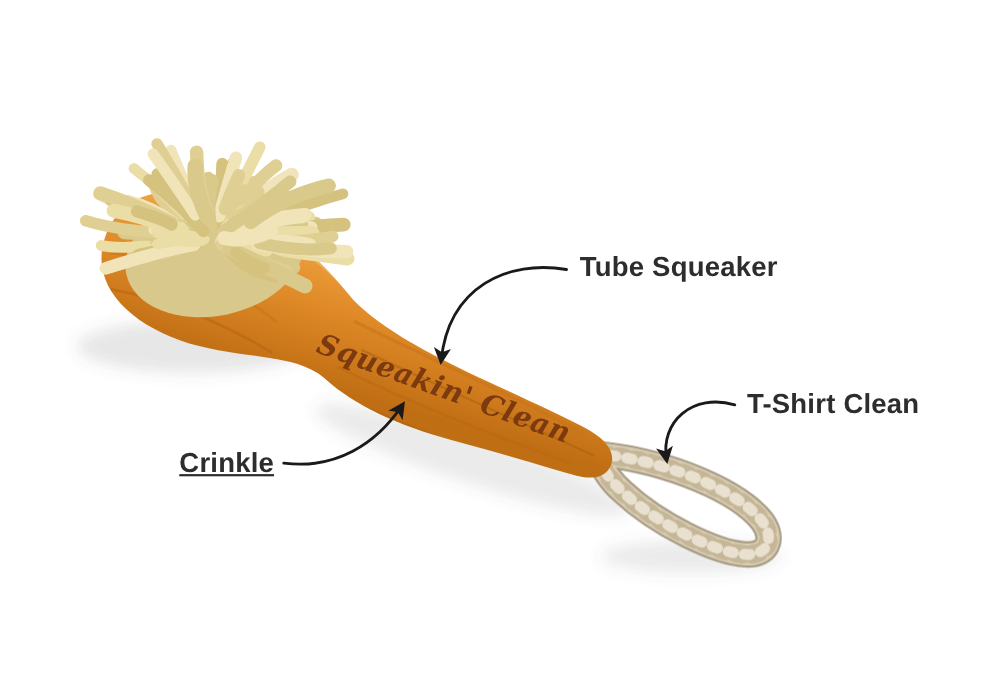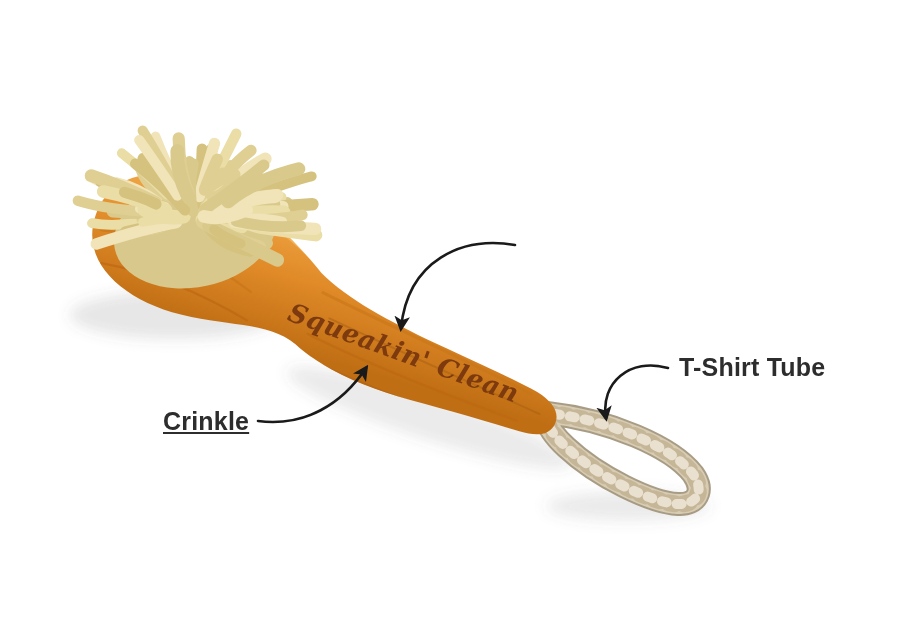--- a/index.html
+++ b/index.html
@@ -148,15 +148,16 @@
         <path d="M187.9,196.2 Q176.3,172.3 177.3,151.0" stroke="#d9c98b" stroke-width="13.8" stroke-linecap="round" fill="none"></path>
       </g>
 
     <g fill="none" stroke="#1a1a1a" stroke-width="2.6" stroke-linecap="round">
       <path d="M515,245 C462,236 408,260 401,328" marker-end="url(#arrowhead)"></path>
       <path d="M668,368 C630,357 600,383 606,418" marker-end="url(#arrowhead)"></path>
       <path d="M258,421 C305,427 342,404 366,368" marker-end="url(#arrowhead)"></path>
     </g>
   </svg>
 
-  <div class="callout" style="left:679px;top:353px;">T-Shirt Tube</div>
+  <div class="callout" style="left:527px;top:229px;">Tube Squeaker</div>
+  <div class="callout" style="left:679px;top:353px;">T-Shirt Clean</div>
   <div class="callout" style="left:163px;top:407px;text-decoration:underline;">Crinkle</div>
 </div>
 
 </body></html>

